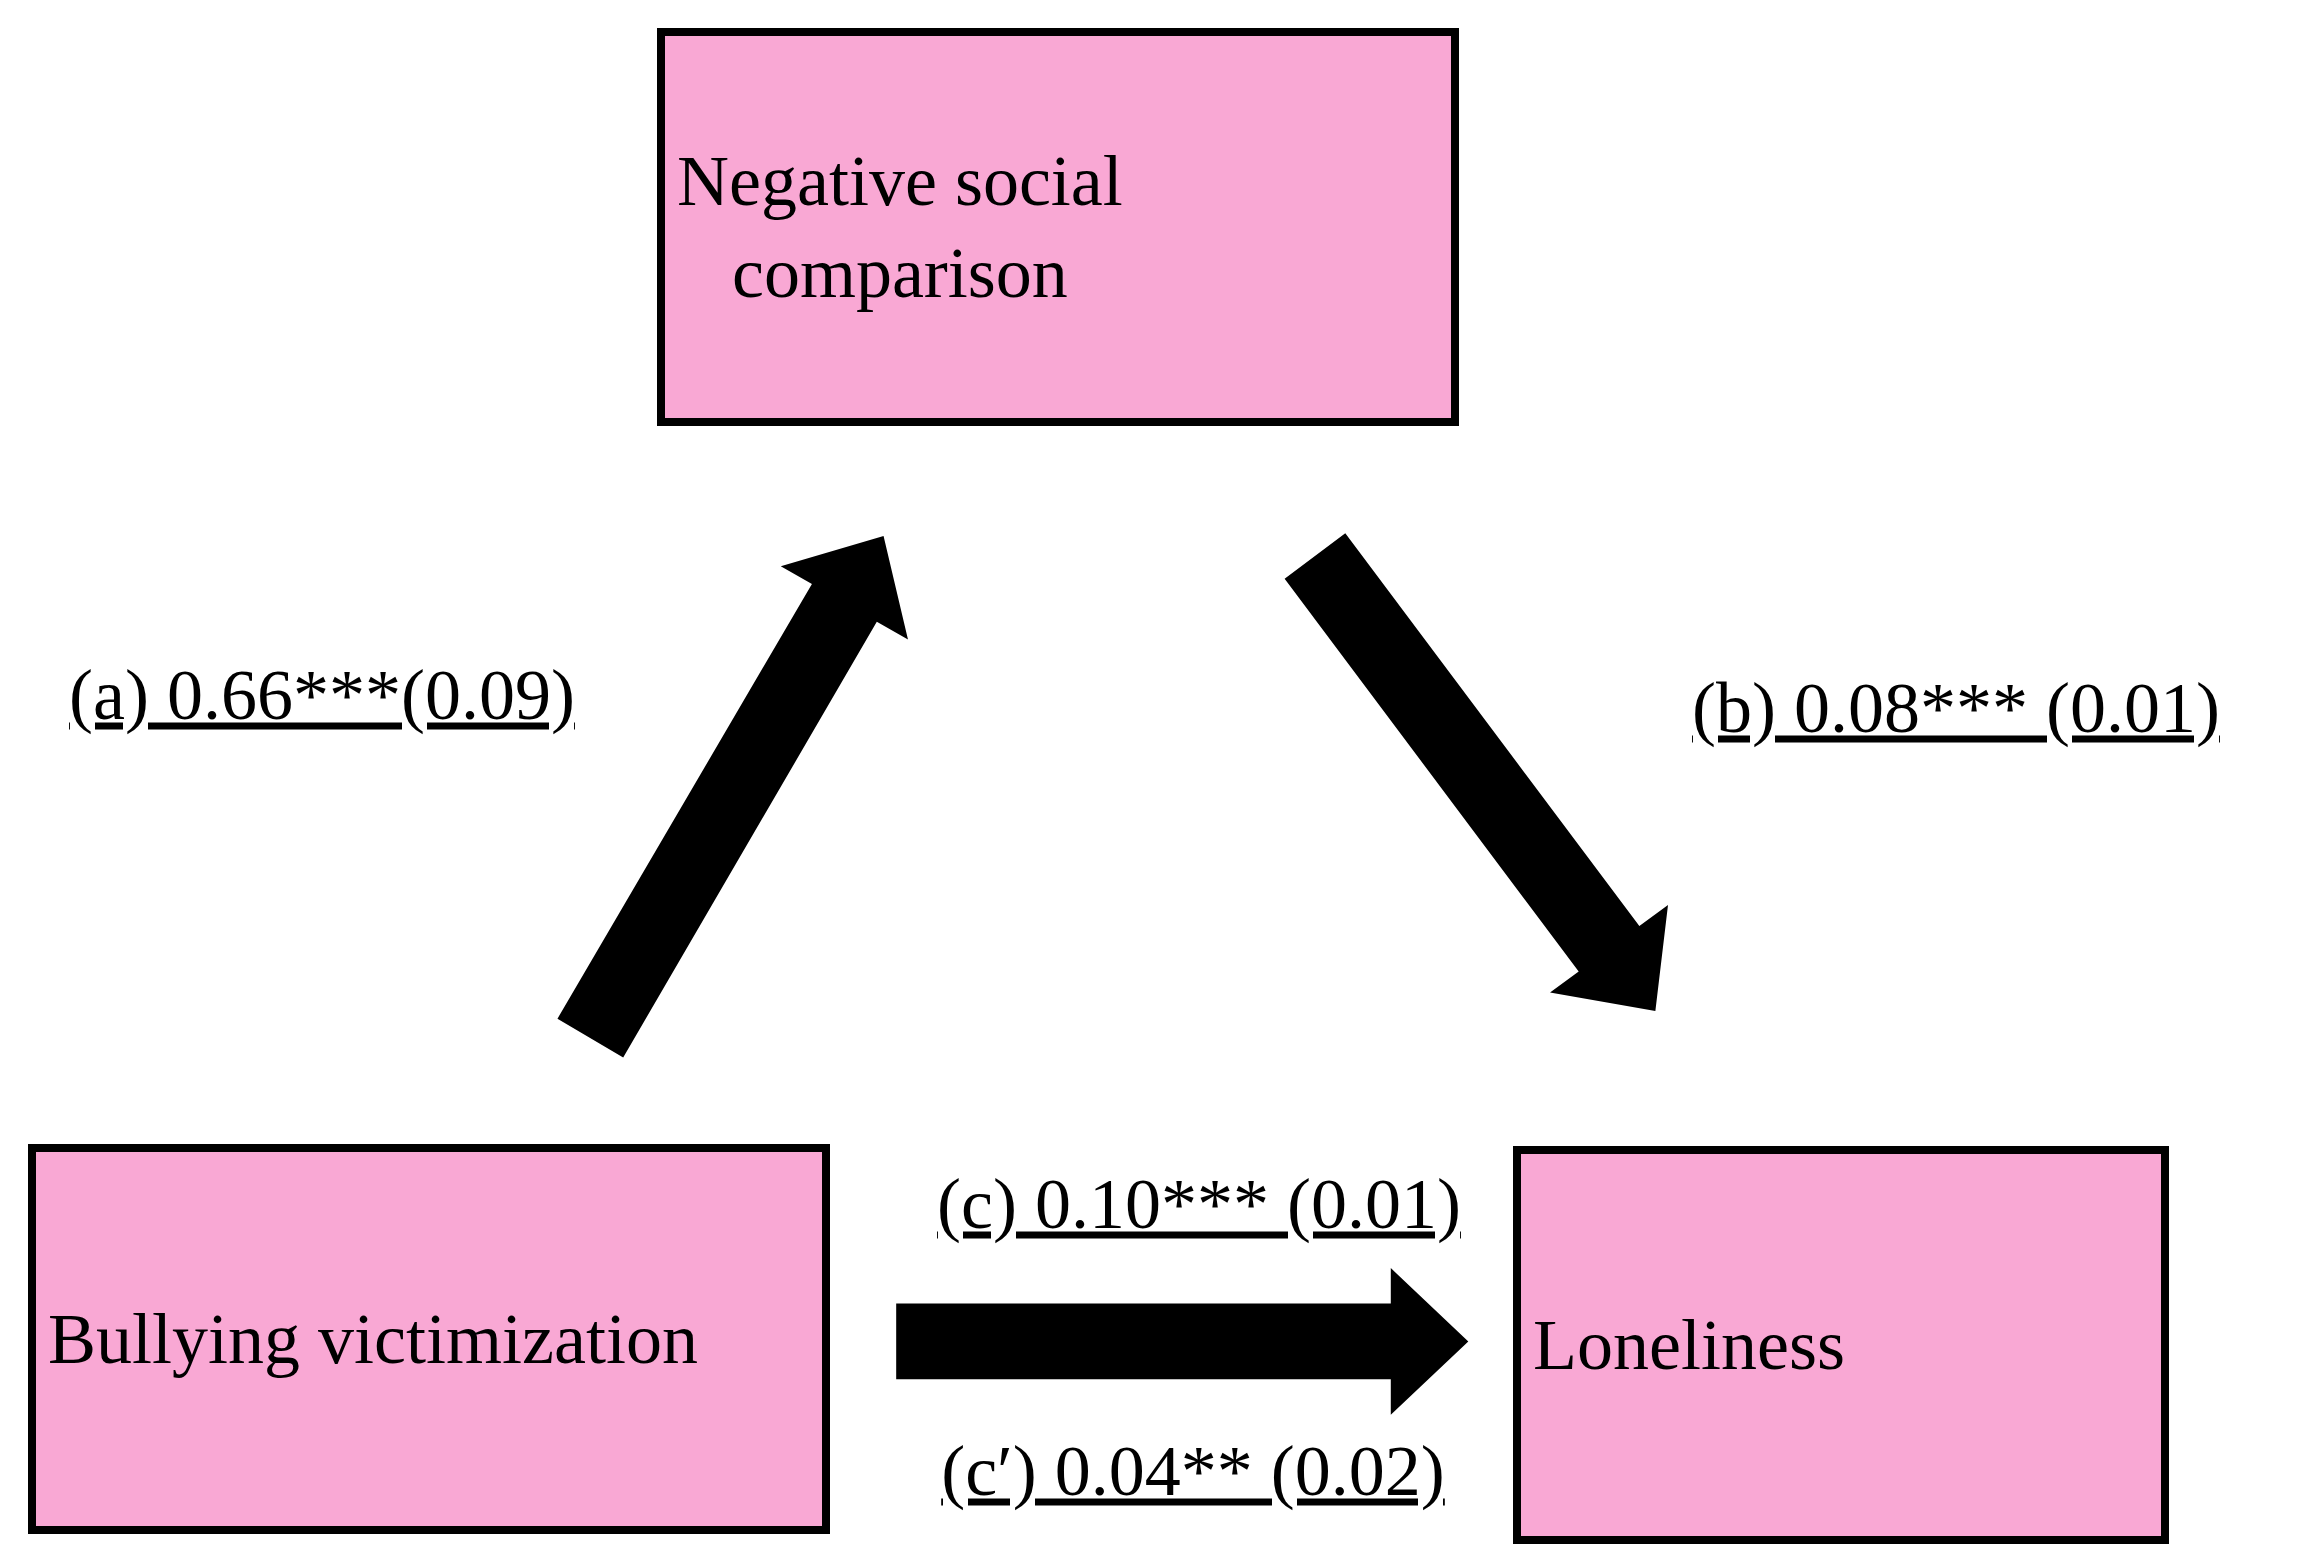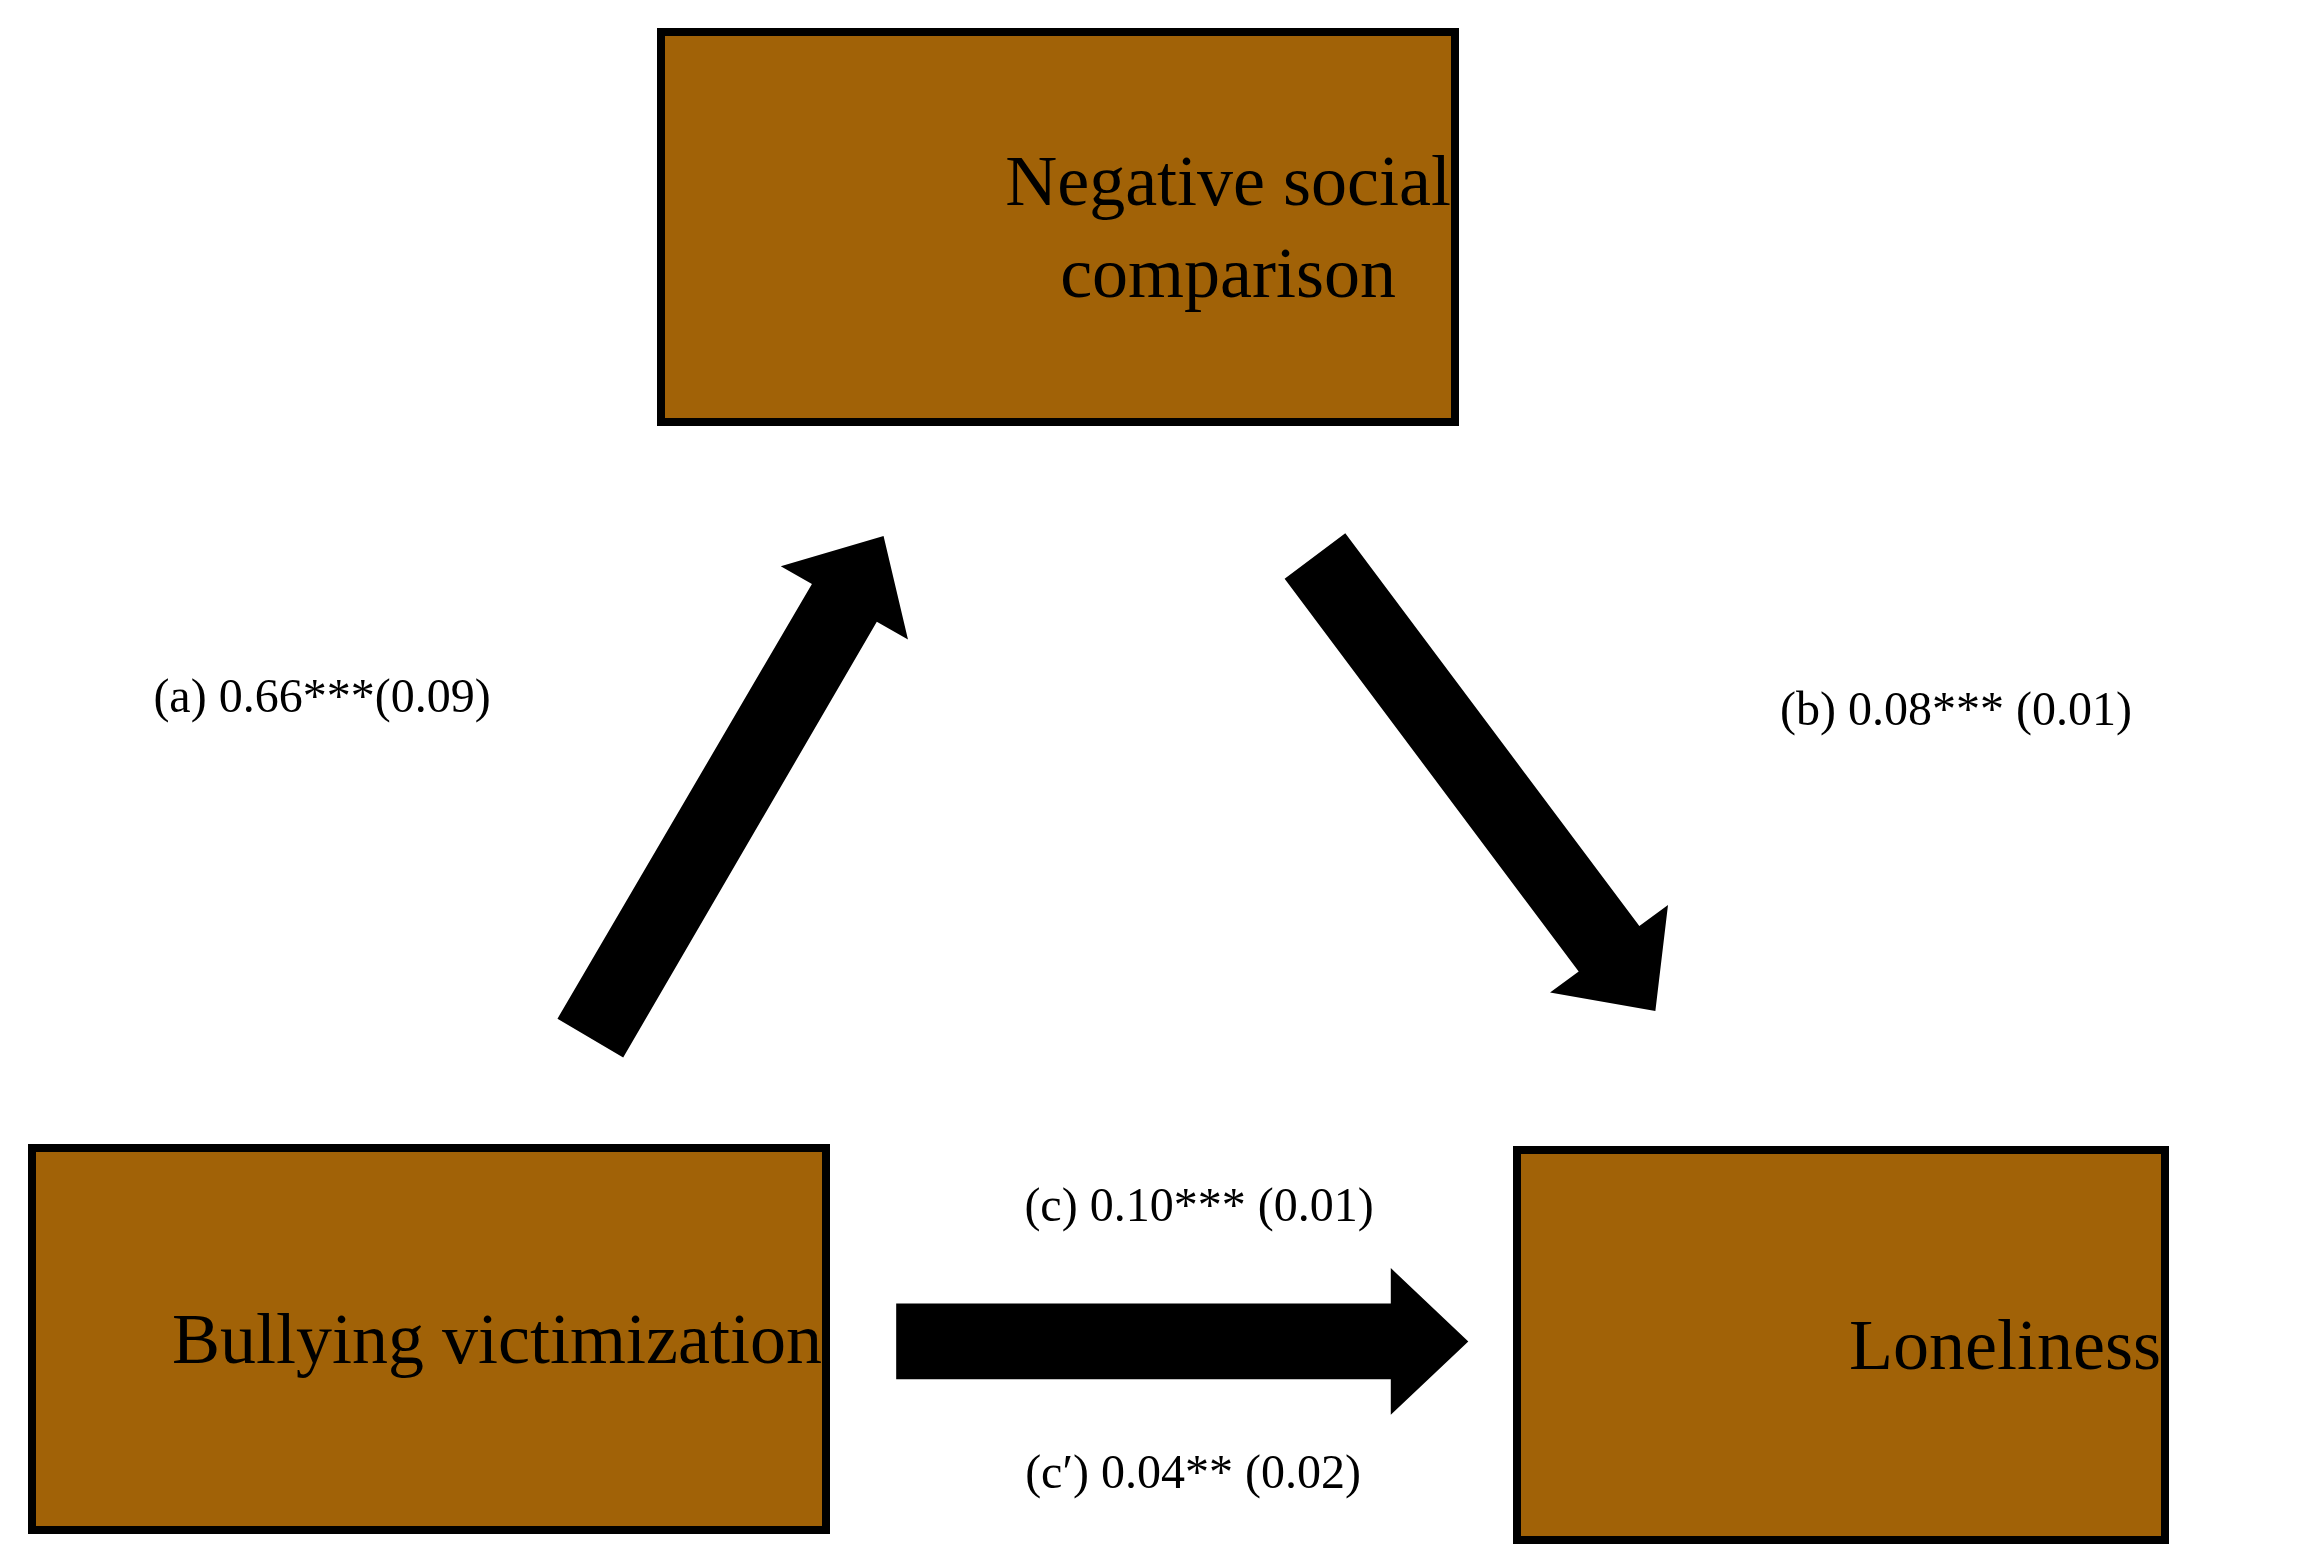--- a/index.html
+++ b/index.html
@@ -9,31 +9,33 @@
     background:#ffffff;
     font-family:"Liberation Serif","DejaVu Serif",serif;
     color:#000000;
     overflow:hidden;
   }
   .arrows-layer{position:absolute;left:0;top:0;width:2319px;height:1563px;}
   .node{
     position:absolute;
     box-sizing:border-box;
     border:8.4px solid #000000;
-    background:#a16207;
-    display:flex;align-items:center;justify-content:flex-end;
+    background:#f9a8d4;
+    display:flex;align-items:center;justify-content:flex-start;
     text-align:center;
     font-size:72px;line-height:1.28;
     white-space:pre-line;
+    padding-left:12px;
   }
   .edge-label{
     position:absolute;
     transform:translate(-50%,-50%);
-    font-size:48px;
+    font-size:72px;
     white-space:nowrap;
+    text-decoration:underline;
   }
 </style>
 </head>
 <body>
 
 <div class="canvas">
 
   <svg class="arrows-layer" viewBox="0 0 2751 1855" xmlns="http://www.w3.org/2000/svg">
       <polygon points="739,1255 1040,738 1077,759 1048,636 926,672 963,693 661,1209" fill="#000000"></polygon>
       <polygon points="1524,687 1873,1153 1839,1178 1964,1200 1979,1074 1945,1099 1596,633" fill="#000000"></polygon>

